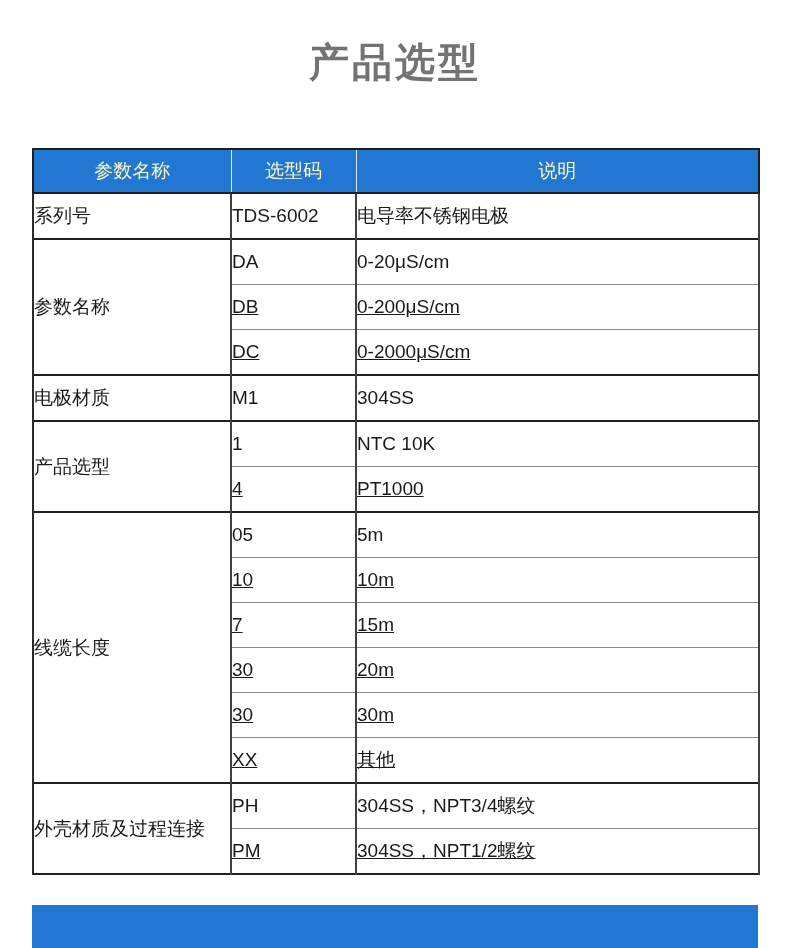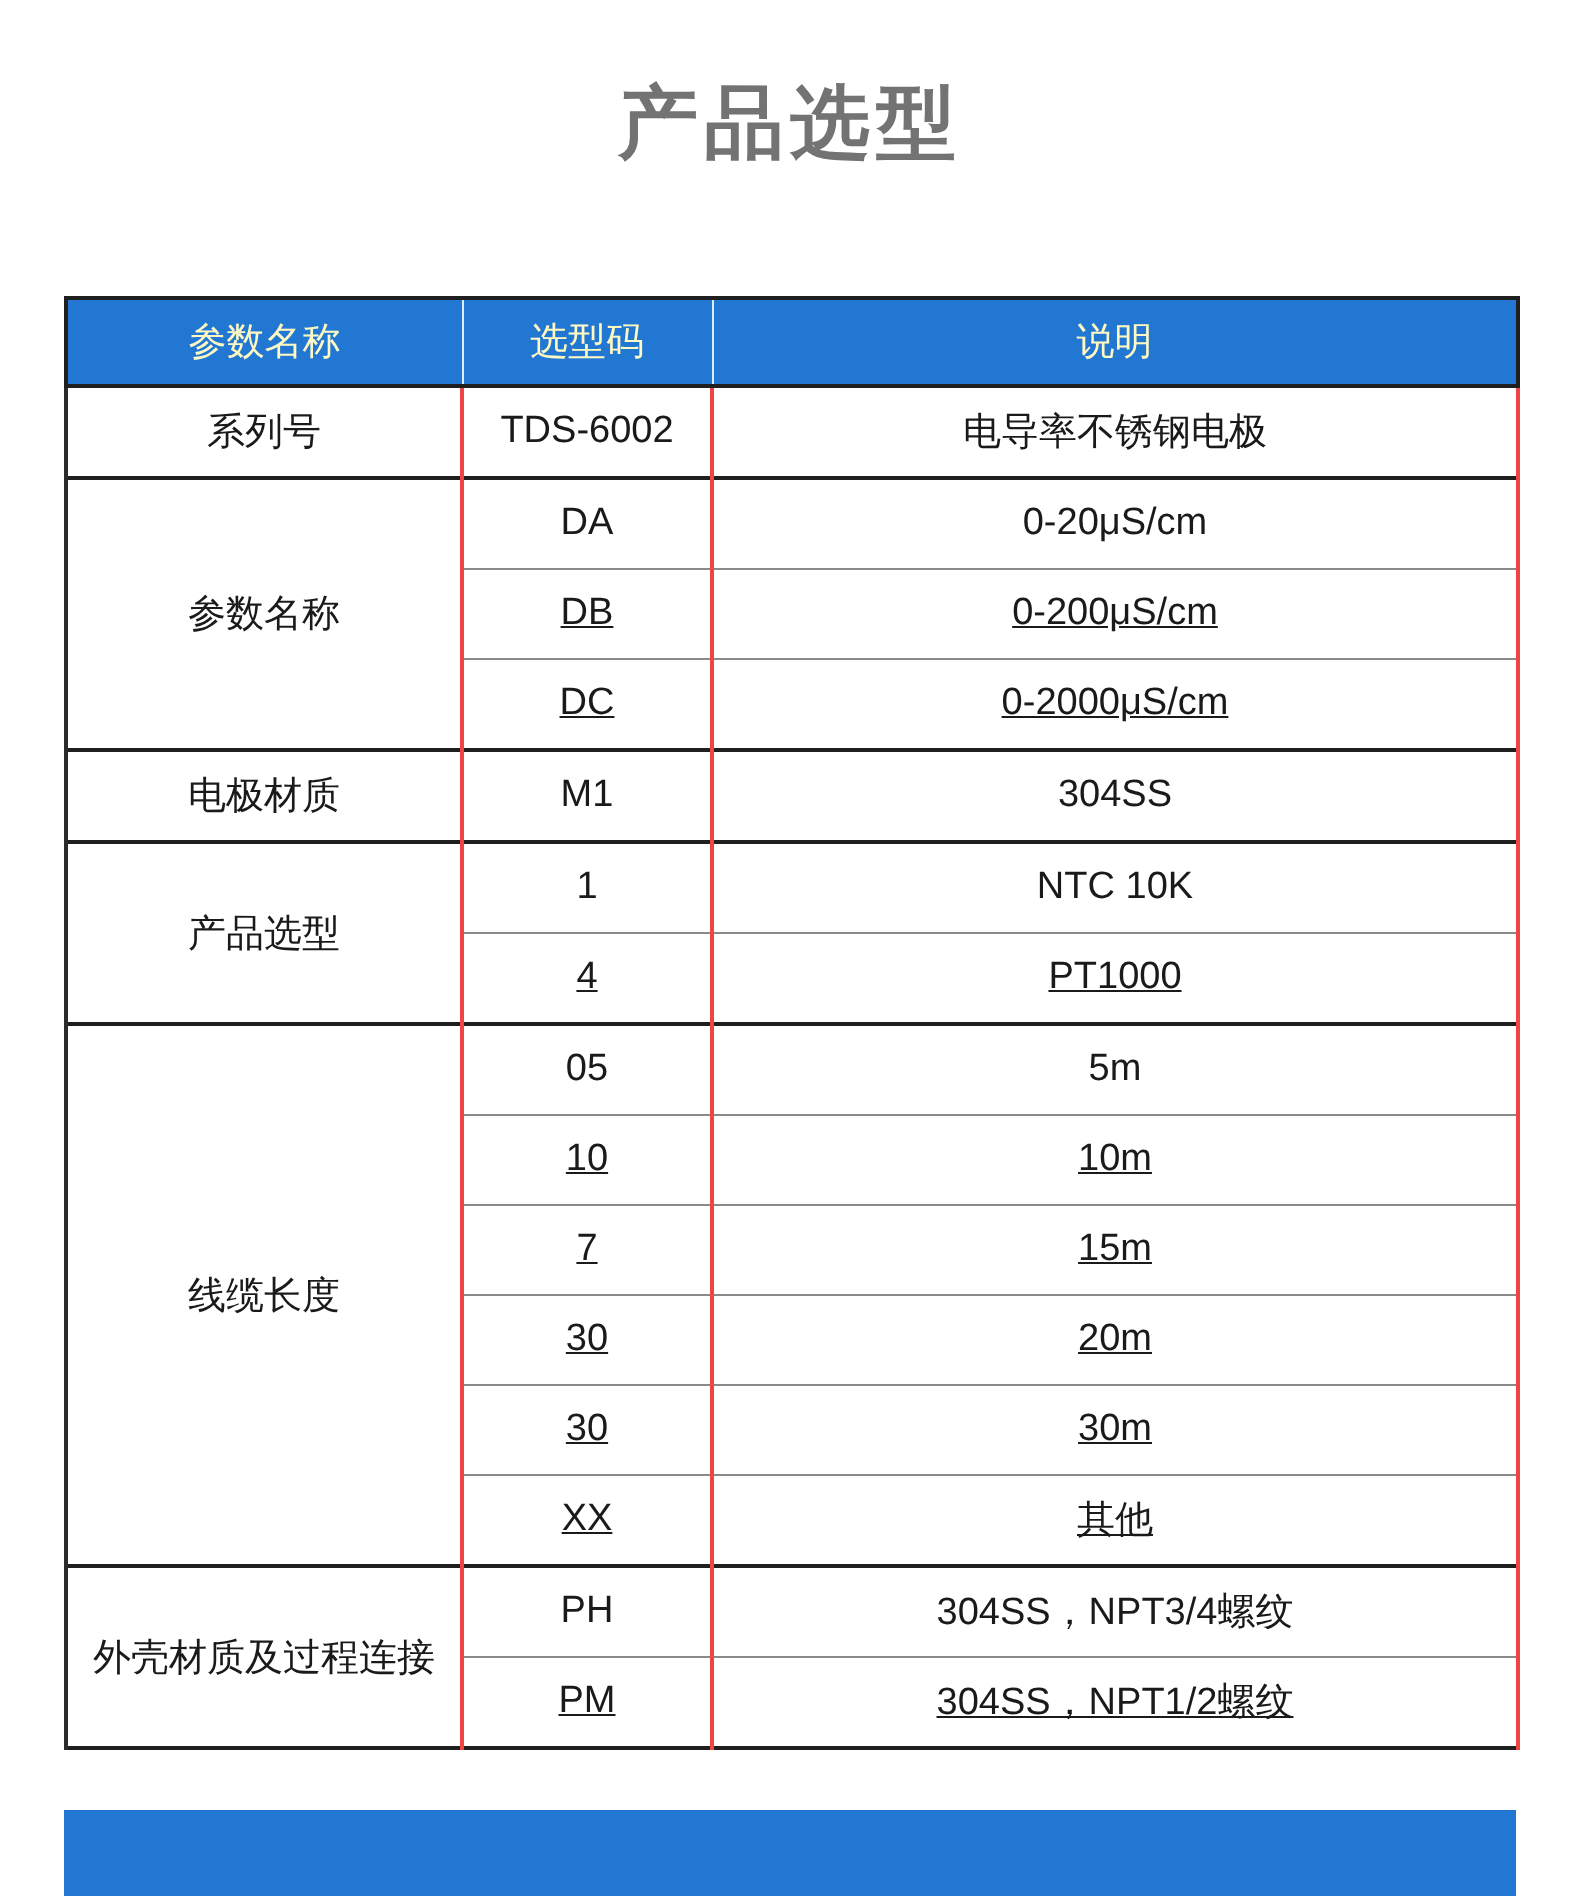--- a/index.html
+++ b/index.html
@@ -40,24 +40,24 @@
     padding: 0;
     text-align: center;
     vertical-align: middle;
     border-left: 1px solid rgba(255,255,255,0.85);
     border-right: 1px solid rgba(255,255,255,0.85);
     border-bottom: 2px solid #1f1f1f;
   }
   .spec-table td {
     height: 44px;
     padding: 0;
-    text-align: center;
+    text-align: left;
     vertical-align: middle;
     border-left: 2px solid #2b2b2b;
-    border-right: 2px solid #ef4444;
+    border-right: 2px solid #404040;
     background: #ffffff;
   }
   .spec-table tr.row-inner td { border-top: 1.4px solid #8a8a8a; text-decoration: underline; }
   .spec-table tr.group-start td { border-top: 2px solid #1f1f1f; }
   .next-section-bar {
     position: absolute;
     left: 32px; top: 905px;
     width: 726px; height: 43px;
     background: #2277d2;
   }

